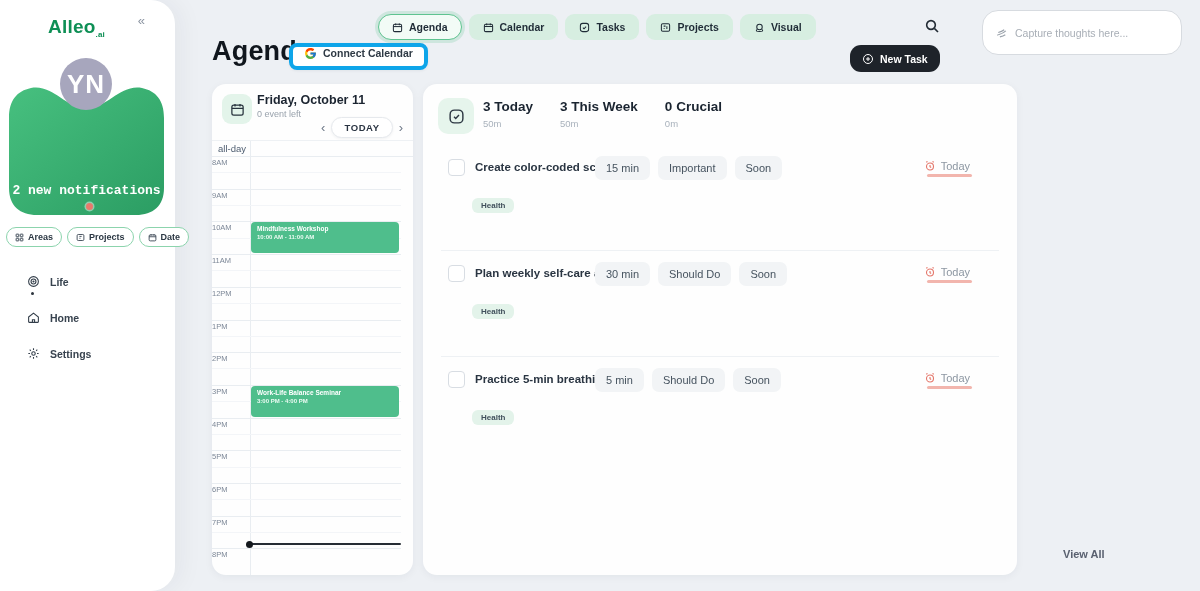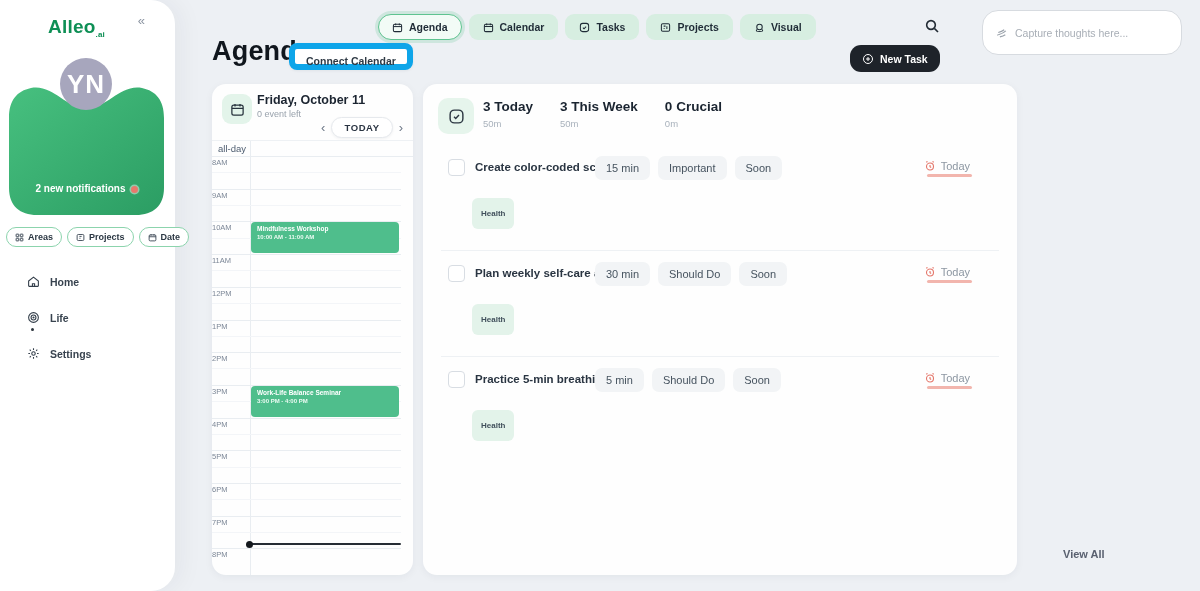--- a/index.html
+++ b/index.html
@@ -13,21 +13,21 @@
   .logo { position:absolute; left:48px; top:16px; font-size:19px; font-weight:800; color:#0e8f55; letter-spacing:.2px; }
   .logo .suffix { font-size:8px; font-weight:700; vertical-align:-4px; }
   .collapse { position:absolute; right:30px; top:13px; color:#8a93a0; font-size:13px; cursor:pointer; }
 
   .profile-wrap { position:absolute; left:9px; top:56px; width:155px; height:159px; }
   .profile-wrap svg.card-shape { position:absolute; inset:0; }
   .avatar { position:absolute; left:51px; top:2px; width:52px; height:52px; border-radius:50%;
             background:#a7a6bd; color:#fff; display:flex; align-items:center; justify-content:center;
             font-size:26px; font-weight:700; letter-spacing:1px; }
   .profile-name { position:absolute; left:0; right:0; top:72px; text-align:center; color:#ffffff; font-size:18px; font-weight:800; }
-  .notif { position:absolute; left:0; right:0; top:127px; text-align:center; color:#ffffff; font-size:10px; font-weight:700; }
+  .notif { position:absolute; left:0; right:0; top:127px; text-align:center; color:#ffffff; font-size:13px; font-weight:700;font-family:Liberation Mono, monospace; }
   .notif-dot { display:inline-block; width:7px; height:7px; border-radius:50%; background:#e8796c; margin-left:5px; vertical-align:-1px; box-shadow:0 0 0 1.5px rgba(255,255,255,.45); }
 
   .filter-row { position:absolute; left:6px; top:227px; display:flex; gap:5px; }
   .filter-pill { display:flex; align-items:center; gap:4px; border:1.2px solid #8cd4ad; background:#fff;
                  border-radius:12px; padding:4px 8px; font-size:9px; font-weight:700; color:#2c3844; cursor:pointer; }
   .filter-pill svg { width:9px; height:9px; color:#3a4653; }
 
   .menu { position:absolute; left:0; top:266px; width:175px; }
   .menu-item { display:flex; align-items:center; gap:10px; padding:9px 0 9px 27px; font-size:10.5px; font-weight:700; color:#38434f; cursor:pointer; position:relative; margin-bottom:5px; }
   .menu-item svg { width:13px; height:13px; color:#333e4a; }
@@ -42,23 +42,23 @@
   .search-btn { position:absolute; left:924px; top:18px; width:20px; height:20px; cursor:pointer; color:#232c35; }
   .search-btn svg { width:16px; height:16px; }
 
   .capture { position:absolute; left:982px; top:10px; width:200px; height:45px; background:#fff; border:1px solid #d7dbe0;
              border-radius:16px; display:flex; align-items:center; padding:0 12px; gap:7px; }
   .capture svg { width:13px; height:13px; color:#9aa2ab; flex:0 0 auto; }
   .capture input { border:none; outline:none; flex:1; font-size:10.5px; color:#3c4650; background:transparent; font-family:"Liberation Sans",sans-serif; }
   .capture input::placeholder { color:#a8aeb6; }
 
   .page-title { position:absolute; left:212px; top:36px; font-size:27px; font-weight:800; color:#10161d; letter-spacing:.2px; }
-  .connect-btn { position:absolute; left:289px; top:43px; height:27px; background:#fff; border:6px solid #0ea5e9; border-radius:8px;
+  .connect-btn { position:absolute; left:289px; top:43px; height:27px; background:#fff; border:4px solid #0ea5e9; border-radius:8px;
                  display:flex; align-items:flex-start; gap:6px; padding:0 11px; font-size:10.5px; font-weight:700; color:#2e3944;
-                 box-shadow:0 1px 3px rgba(25,35,50,.06); cursor:pointer;flex-direction:column; }
+                 box-shadow:0 1px 3px rgba(25,35,50,.06); cursor:pointer; }
   .connect-btn svg { width:13px; height:13px; }
   .newtask-btn { position:absolute; left:850px; top:45px; height:27px; background:#1e232a; border-radius:11px; display:flex;
                  align-items:center; gap:6px; padding:6px 12px; color:#fff; font-size:10.5px; font-weight:800; cursor:pointer; }
   .newtask-btn svg { width:12px; height:12px; }
 
   
   .card { position:absolute; background:#fefefe; border-radius:14px; box-shadow:0 2px 8px rgba(25,35,50,.05); }
   .cal-card { left:212px; top:84px; width:201px; height:491px; }
   .task-card { left:423px; top:84px; width:594px; height:491px; }
 
@@ -95,21 +95,21 @@
   .task-row { position:absolute; left:0; right:0; height:96px; }
   .task-divider { position:absolute; left:18px; right:18px; height:1px; background:#eef1f4; }
   .chk { position:absolute; left:25px; top:3px; width:17px; height:17px; border:1.5px solid #d8dde3; border-radius:4px; background:#fff; cursor:pointer; }
   .task-title { position:absolute; left:52px; top:5px; font-size:11.5px; font-weight:700; color:#2a3542; white-space:nowrap; }
   .pills { position:absolute; left:172px; top:0; display:flex; gap:8px; }
   .tpill { background:#f2f4f6; border-radius:7px; padding:6px 11px; font-size:11px; color:#46535f; white-space:nowrap; cursor:pointer; }
   .reminder { position:absolute; right:47px; top:4px; display:flex; align-items:center; gap:5px; cursor:pointer; }
   .reminder svg { width:12px; height:12px; color:#e4766a; }
   .reminder-label { font-size:11px; color:#8d97a2; position:relative; }
   .reminder-label::after { content:""; position:absolute; left:-14px; right:-2px; bottom:-5px; height:3px; background:#f0a89f; border-radius:2px; opacity:.85; }
-  .tag { position:absolute; left:49px; top:42px; background:#e3f3ea; border-radius:6px; padding:11px 9px; font-size:8px; font-weight:700; color:#41505c; }
+  .tag { position:absolute; left:49px; top:42px; background:#e3f3ea; border-radius:6px; padding:3px 9px; font-size:8px; font-weight:700; color:#41505c; }
   .view-all { position:absolute; left:1063px; top:548px; font-size:11px; font-weight:700; color:#59606f; cursor:pointer; }
 </style>
 </head>
 <body>
 
 <div class="canvas">
 
   <div class="sidebar">
     <div class="logo"><span>Alleo</span><span class="suffix">.ai</span></div>
     <div class="collapse">«</div>
@@ -150,33 +150,33 @@
             <rect x="3" y="5" width="18" height="16" rx="3"></rect>
             <path d="M3 10h18M8 3v4M16 3v4"></path>
           </svg>
         <span>Date</span>
       </div>
     </div>
 
     <div class="menu">
       <div class="menu-item">
         <svg viewBox="0 0 24 24" fill="none" stroke="currentColor" stroke-width="2">
-            <path d="M3 11 L12 4 L21 11 V20 a1,1 0 0 1 -1,1 H4 a1,1 0 0 1 -1,-1 Z"></path>
-            <path d="M10 21v-5h4v5"></path>
-          </svg>
-        <span>Home</span>
-      </div>
-      <div class="menu-item">
-        <svg viewBox="0 0 24 24" fill="none" stroke="currentColor" stroke-width="2">
             <circle cx="12" cy="12" r="9"></circle>
             <circle cx="12" cy="12" r="4.5"></circle>
             <circle cx="12" cy="12" r="1" fill="currentColor"></circle>
           </svg>
         <span>Life</span>
         <span class="life-dot"></span>
+      </div>
+      <div class="menu-item">
+        <svg viewBox="0 0 24 24" fill="none" stroke="currentColor" stroke-width="2">
+            <path d="M3 11 L12 4 L21 11 V20 a1,1 0 0 1 -1,1 H4 a1,1 0 0 1 -1,-1 Z"></path>
+            <path d="M10 21v-5h4v5"></path>
+          </svg>
+        <span>Home</span>
       </div>
       <div class="menu-item">
         <svg viewBox="0 0 24 24" fill="none" stroke="currentColor" stroke-width="2">
             <circle cx="12" cy="12" r="3.2"></circle>
             <path d="M12 2.5v3M12 18.5v3M2.5 12h3M18.5 12h3M5 5l2.1 2.1M16.9 16.9 19 19M19 5l-2.1 2.1M7.1 16.9 5 19"></path>
           </svg>
         <span>Settings</span>
       </div>
     </div>
   </div>

